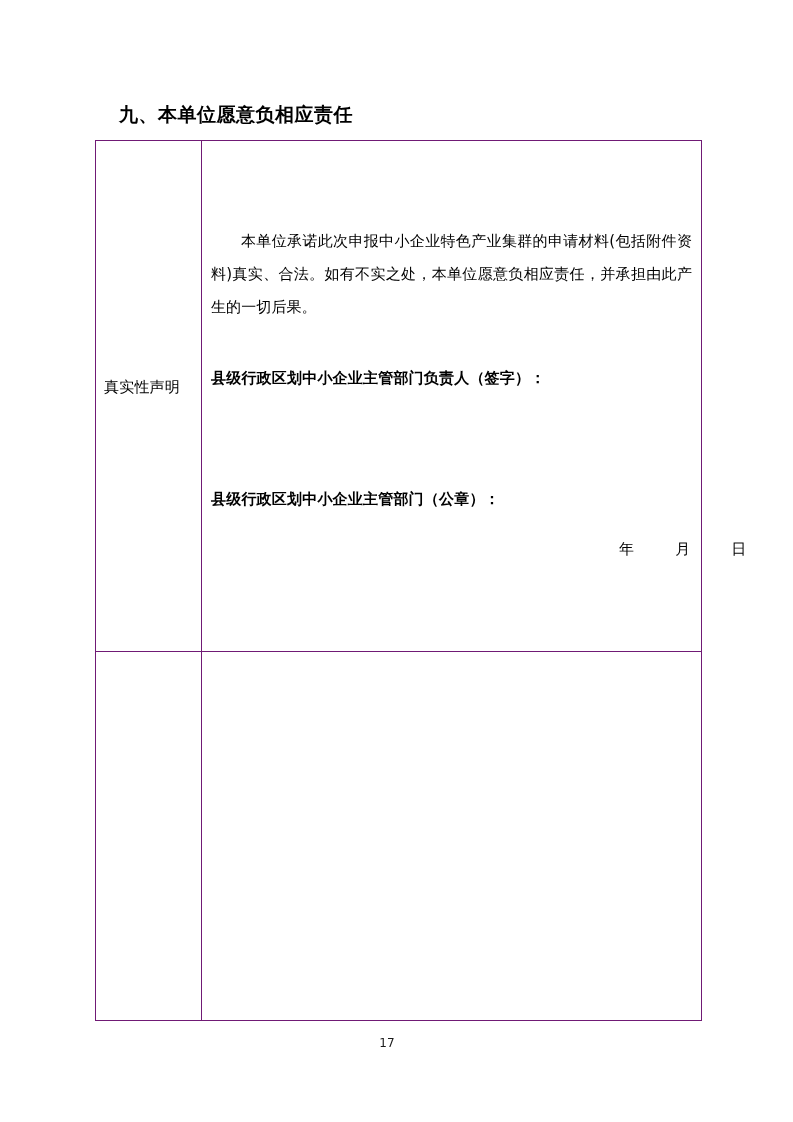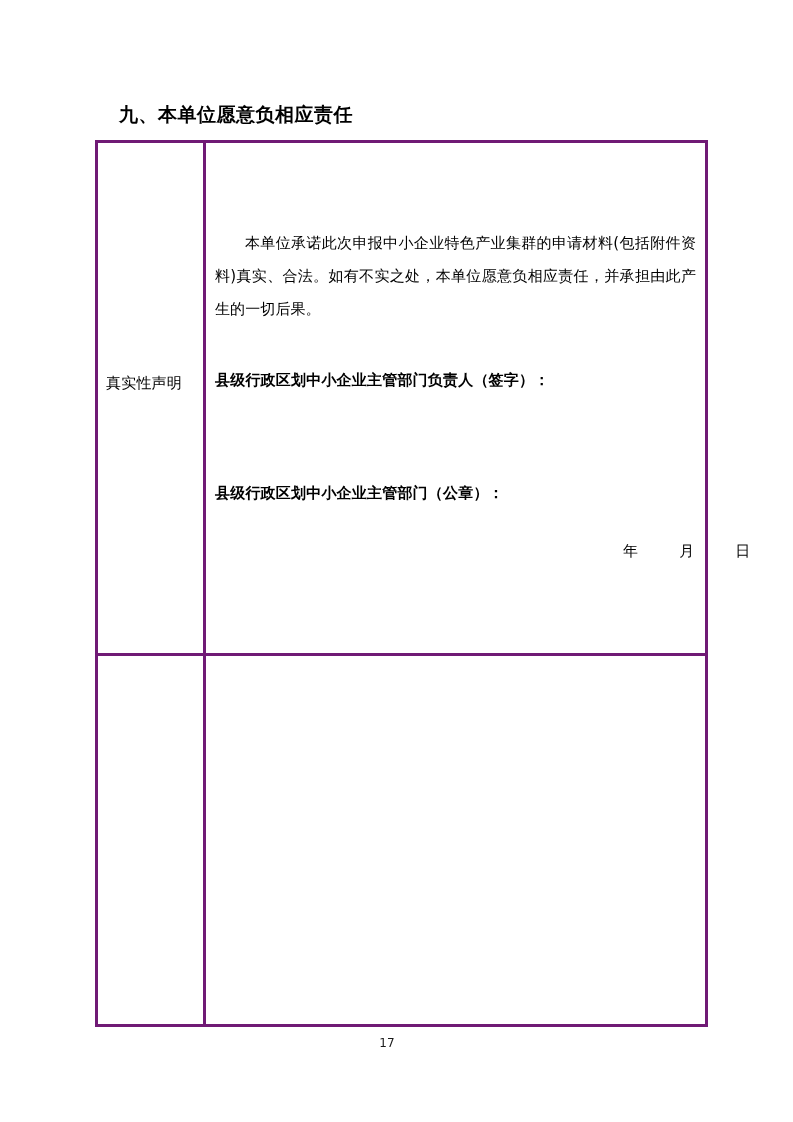--- a/index.html
+++ b/index.html
@@ -39,21 +39,21 @@
   .form-table {
     position: absolute;
     left: 95px;
     top: 140px;
     width: 605px;
     height: 880px;
     border-collapse: collapse;
     table-layout: fixed;
   }
   .form-table td {
-    border: 3px solid #701a75;
+    border: 1px solid #701a75;
     vertical-align: top;
     padding: 0;
   }
   .col-label {
     width: 105px;
   }
   .col-content {
     width: 499px;
   }
 
@@ -69,21 +69,21 @@
   }
   .label-text {
     position: absolute;
     left: 8px;
     font-size: 15px;
     line-height: 33px;
     letter-spacing: 0.2px;
     white-space: nowrap;
   }
   .label-truth {
-    top: 224px;
+    top: 230px;
   }
 
   
   .content-cell-inner {
     position: relative;
     height: 100%;
     width: 100%;
   }
 
   .declaration-paragraph {
@@ -102,21 +102,21 @@
   .signature-line {
     position: absolute;
     left: 9px;
     font-size: 15px;
     line-height: 33px;
     white-space: nowrap;
     letter-spacing: 0.2px;
     font-weight: bold;
   }
   .sig-person { top: 221px; }
-  .sig-seal   { top: 334px; }
+  .sig-seal   { top: 342px; }
 
   .date-line {
     position: absolute;
     font-size: 15px;
     line-height: 33px;
     white-space: nowrap;
     letter-spacing: 0.2px;
   }
   .date-declaration {
     left: 417px;

